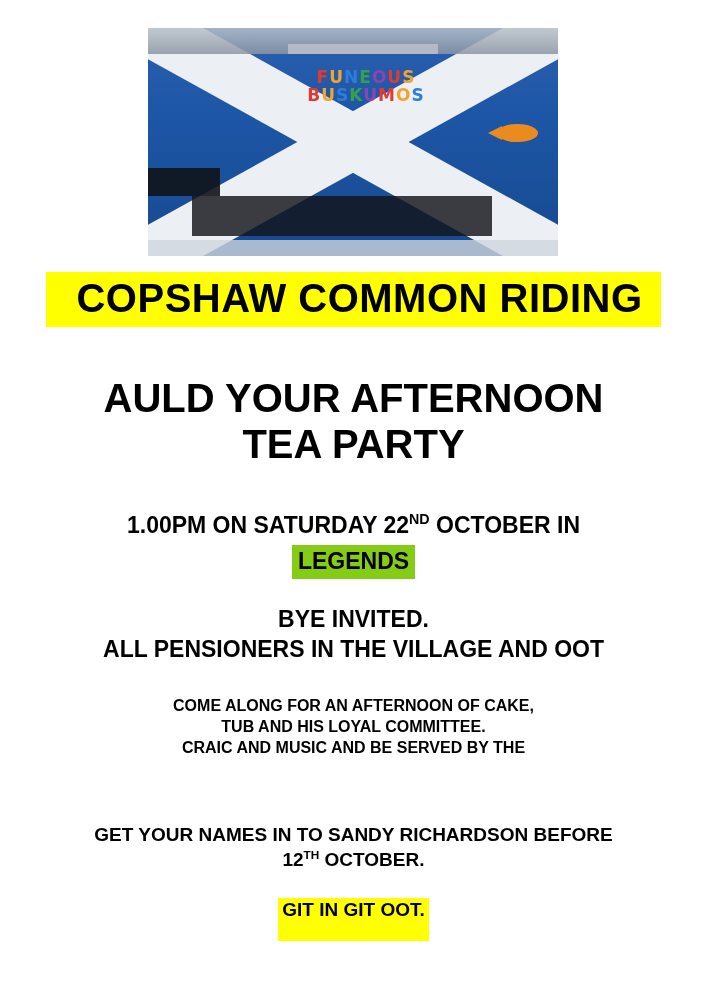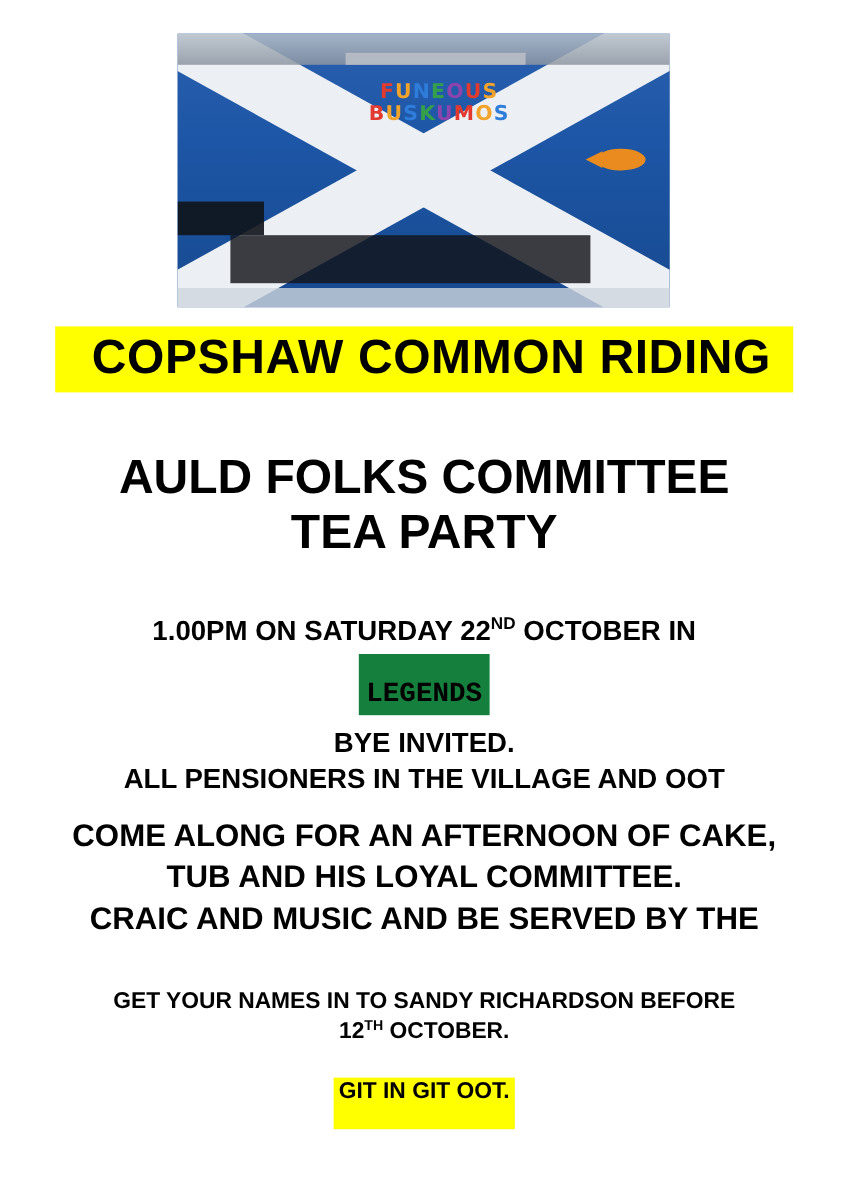--- a/index.html
+++ b/index.html
@@ -177,36 +177,35 @@
     font-weight: bold;
     font-size: 23px;
     line-height: 1.35;
   }
   .when-line sup {
     font-size: 0.62em;
     vertical-align: super;
   }
   .venue {
     display: inline-block;
-    background: #15803d;
-    padding: 18px 6px 2px 6px;
+    background: #84cc16;
+    padding: 1px 6px 2px 6px;
     margin-top: 4px;
-    font-family: Liberation Mono, monospace;
   }
 
   .para {
     position: absolute;
     left: 40px;
     width: 627px;
     text-align: center;
     font-weight: bold;
     line-height: 1.32;
   }
   .para-1 { top: 604px; font-size: 23px; }
-  .para-2 { top: 679px; font-size: 26px; }
+  .para-2 { top: 695px; font-size: 16px; }
   .para-3 { top: 822px; font-size: 19px; }
   .para-3 sup { font-size: 0.62em; vertical-align: super; }
 
   .closing {
     position: absolute;
     left: 0;
     top: 898px;
     width: 707px;
     text-align: center;
   }
@@ -242,21 +241,21 @@
     </div>
     <div class="fish">
       <div class="fish-tail"></div>
       <div class="fish-body"></div>
     </div>
   </div>
 
   <div class="title-highlight">COPSHAW COMMON RIDING</div>
 
   <div class="headline">
-    <div>AULD FOLKS COMMITTEE</div>
+    <div>AULD YOUR AFTERNOON</div>
     <div>TEA PARTY</div>
   </div>
 
   <div class="when-line">
     <span>1.00PM ON SATURDAY 22</span><sup>ND</sup><span> OCTOBER IN</span>
     <br>
     <span class="venue">LEGENDS</span>
   </div>
 
   <div class="para para-1">

